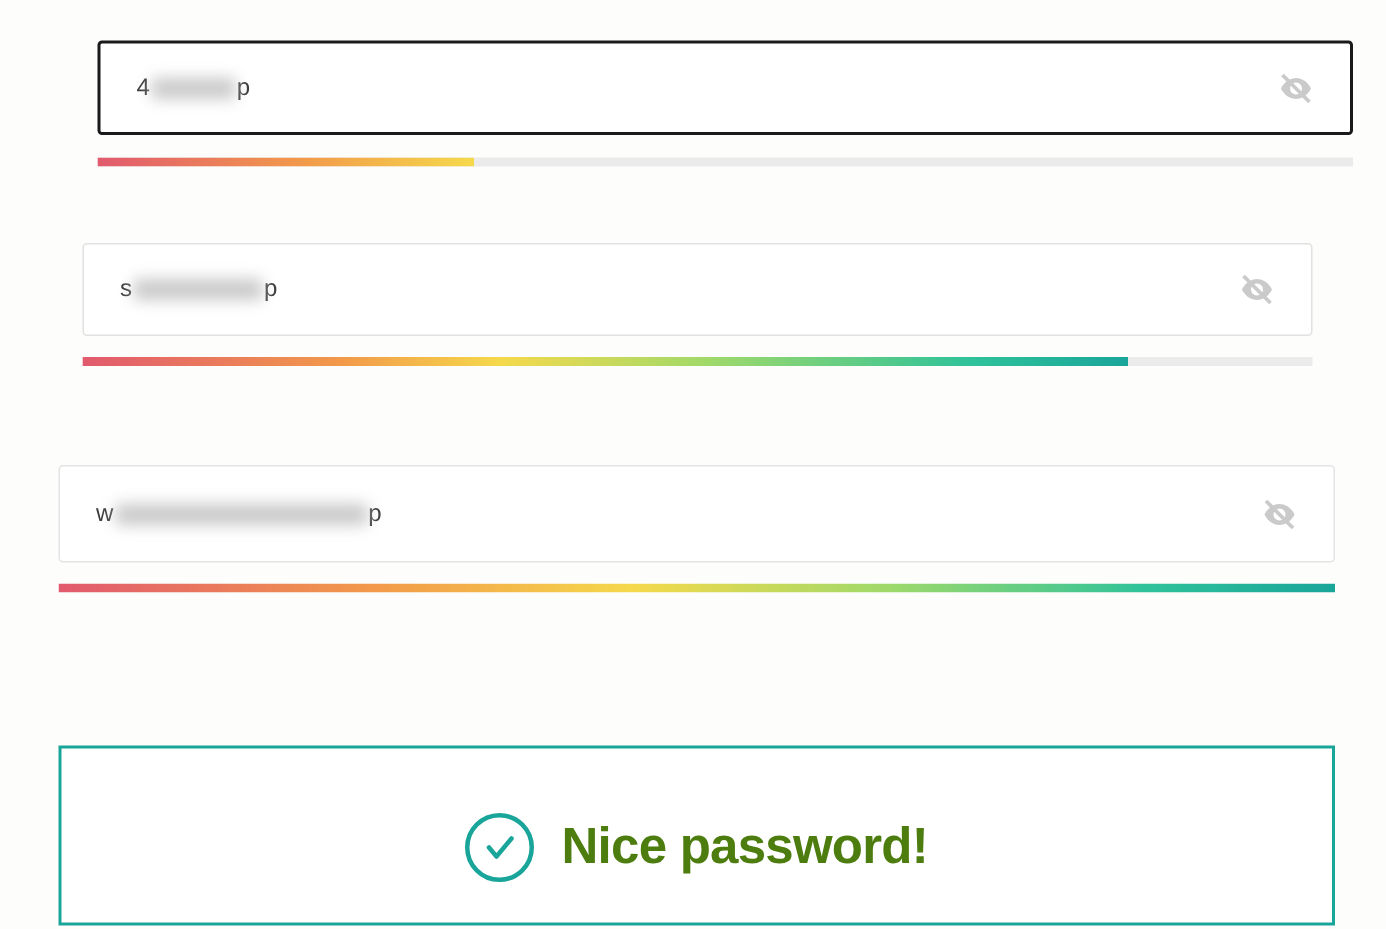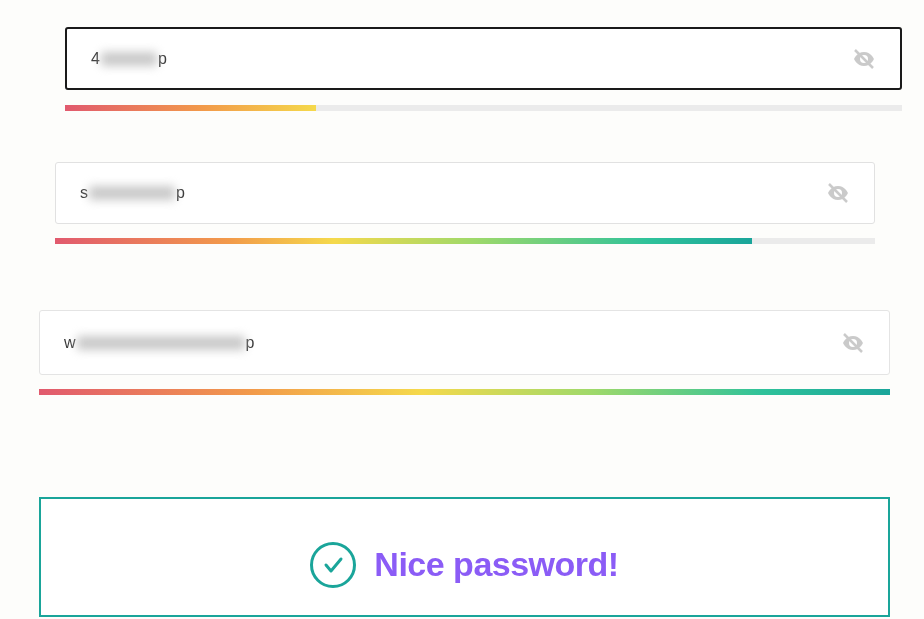--- a/index.html
+++ b/index.html
@@ -108,21 +108,21 @@
       border-radius: 50%;
       display: flex;
       align-items: center;
       justify-content: center;
       flex-shrink: 0;
     }
     .check-circle svg { width: 24px; height: 24px; }
     .success-text {
       font-size: 34px;
       font-weight: 600;
-      color: #8b5cf6;
+      color: #4d7c0f;
       letter-spacing: -0.5px;
     }
   </style>
 </head>
 <body>
 
 <div class="field-group f1">
   <div class="input-box">
     <span class="pw-text">
       <span>4</span>

